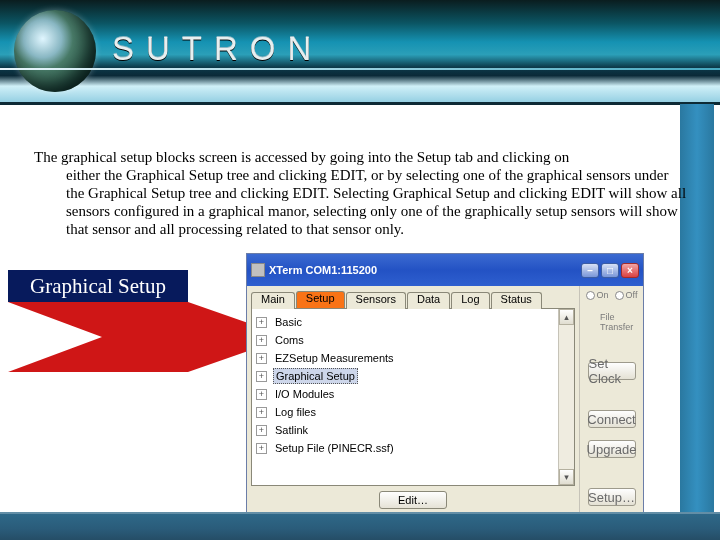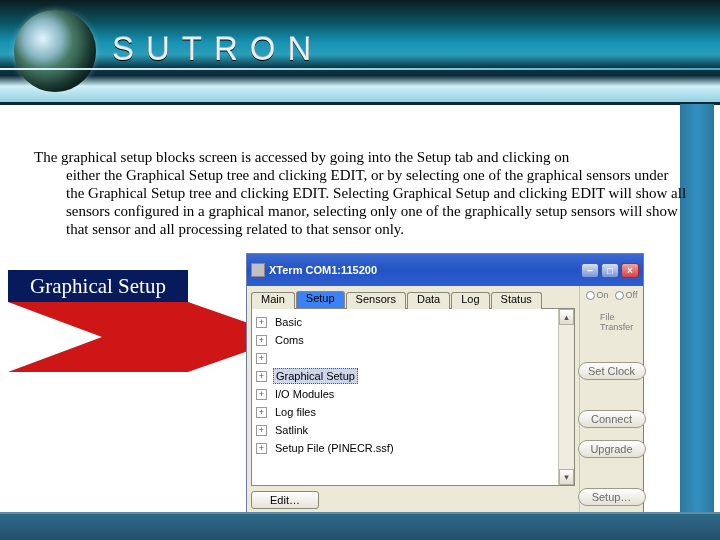--- a/index.html
+++ b/index.html
@@ -90,40 +90,40 @@
     flex: 1; background: #ece9d8; padding: 5px 4px 6px 4px;
   }
   .rightpane {
     width: 64px; padding: 4px 4px; display: flex; flex-direction: column; gap: 12px; align-items: center;
     border-left: 1px solid #c6c3b8;
     font-size: 9px;
   }
   .radio-row { display: flex; align-items: center; gap: 2px; width: 100%; color: #7a7a7a; }
   .radio { width: 9px; height: 9px; border: 1px solid #888; border-radius: 50%; background: #fff; }
   .rbtn {
-    width: 68px; height: 18px; font-size: 11px;
+    width: 48px; height: 18px; font-size: 13px;
     background: linear-gradient(180deg, #fefefe, #e4e1d4);
-    border: 1px solid #9d9a8c; border-radius: 9px; color: #6a6a6a;
+    border: 1px solid #9d9a8c; border-radius: 3px; color: #6a6a6a;
     display: flex; align-items: center; justify-content: center;
   }
   .chk-row { display: flex; align-items: center; gap: 3px; width: 100%; color: #6a6a6a; }
   .chk { width: 10px; height: 10px; border: 1px solid #888; background: #fff; display: flex; align-items: center; justify-content: center; font-size: 8px; color: #2d6b2d; }
 
   .tabs {
     display: flex; gap: 1px;
     background: #ece9d8;
   }
   .tab {
     padding: 0 9px 4px 9px;
     border: 1px solid #8a8878; border-bottom: none;
     background: #ece9d8; font-size: 11px;
     border-top-left-radius: 3px; border-top-right-radius: 3px;
     position: relative; top: 1px;
   }
-  .tab.active { background: #3b82f6; font-weight: normal; top: 0; }
+  .tab.active { background: #f97316; font-weight: normal; top: 0; }
 
   .tree-wrap {
     border: 1px solid #8a8878; background: #fff;
     height: 178px; display: flex;
   }
   .tree {
     flex: 1; padding: 4px 4px; overflow: hidden; font-size: 11px;
   }
   .tree-item {
     display: flex; align-items: center; height: 18px;
@@ -142,21 +142,21 @@
     width: 16px; background: #efece0; border-left: 1px solid #c6c3b8;
     display: flex; flex-direction: column; justify-content: space-between;
   }
   .vsbtn {
     height: 16px; background: linear-gradient(180deg, #fefefe, #e0ddd0);
     border: 1px solid #b4b09f; display: flex; align-items: center; justify-content: center;
     font-size: 9px; color: #555;
   }
 
   .edit-row {
-    display: flex; padding: 5px 0 3px 0;
+    display: flex; justify-content: center; padding: 5px 0 3px 0;
   }
   .edit-btn {
     padding: 2px 18px; font-size: 11px;
     background: linear-gradient(180deg, #fefefe, #e5e2d6);
     border: 1px solid #8a8878; border-radius: 3px;
   }
 
   
   .bottom-stripe {
     position: absolute; left: 0; bottom: 0; width: 100%; height: 28px;
@@ -220,20 +220,21 @@
           <div class="tree-item">
             <div class="expander">+</div>
             <span class="tree-label">Basic</span>
           </div>
           <div class="tree-item">
             <div class="expander">+</div>
             <span class="tree-label">Coms</span>
           </div>
           <div class="tree-item">
             <div class="expander">+</div>
+            <span class="tree-label">EZSetup Measurements</span>
           </div>
           <div class="tree-item">
             <div class="expander">+</div>
             <span class="tree-label selected">Graphical Setup</span>
           </div>
           <div class="tree-item">
             <div class="expander">+</div>
             <span class="tree-label">I/O Modules</span>
           </div>
           <div class="tree-item">

